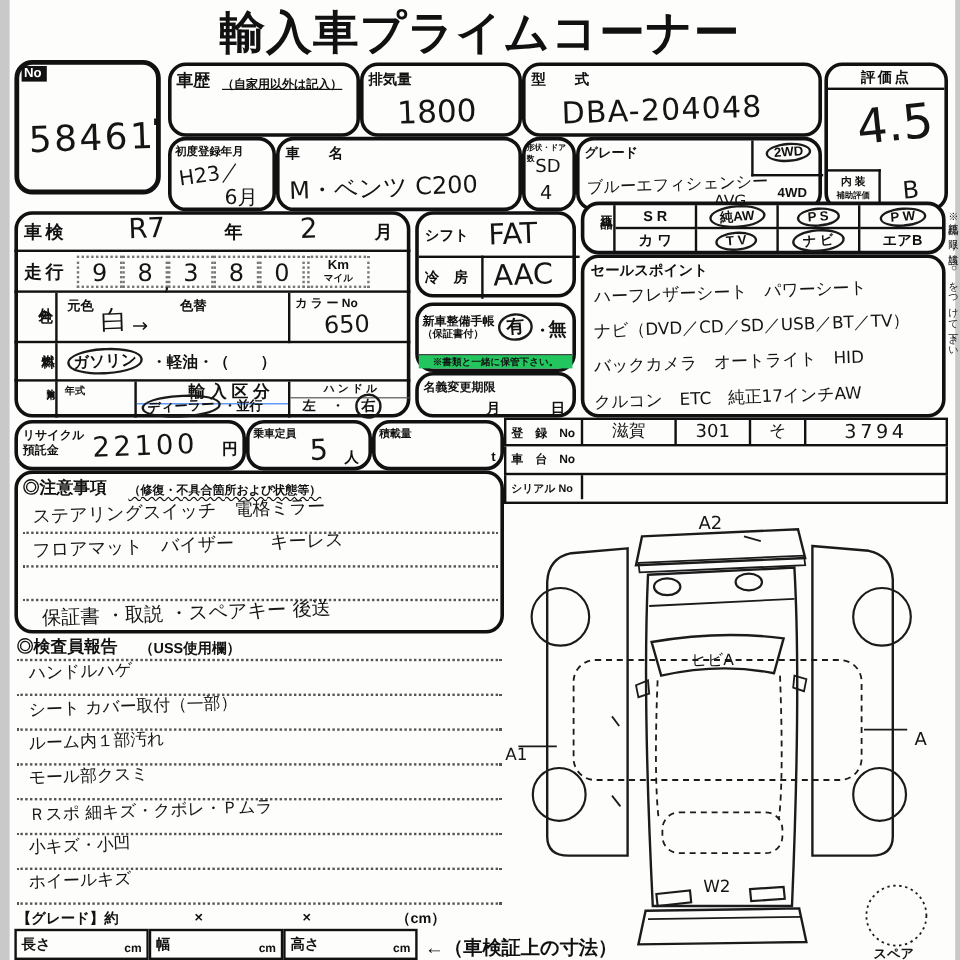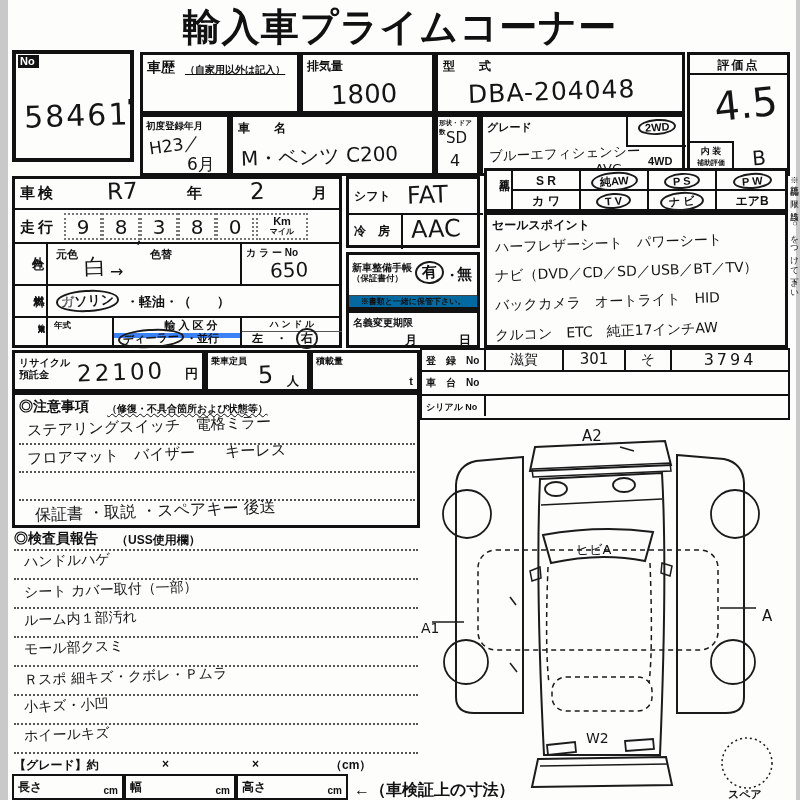--- a/index.html
+++ b/index.html
@@ -1,21 +1,21 @@
 <!DOCTYPE html>
 <html><head>
 <meta charset="utf-8">
 <style>
   html,body{margin:0;padding:0;}
   body{width:800px;height:800px;background:#c9c9c9;position:relative;overflow:hidden;
        font-family:"Liberation Sans",sans-serif;color:#111;}
   #sheet{position:absolute;left:8px;top:0;width:788px;height:800px;background:#fdfdfc;}
   .abs{position:absolute;box-sizing:border-box;}
   .c{position:absolute;box-sizing:border-box;border:2px solid #111;background:#fdfdfc;}
-  .c3{border-width:3px;}
+  .c3{border-width:3px;border-radius:15px;}
   .lb{font-weight:bold;color:#111;}
   .hw{font-family:"DejaVu Sans",sans-serif;color:#151515;}
   .tilt{display:inline-block;transform:rotate(-2deg);}
   .circ{display:inline-block;border:2px solid #1a1a1a;border-radius:50%;padding:0 5px;transform:rotate(-4deg);}
   .circw{display:inline-block;border:2px solid #1a1a1a;border-radius:48%;padding:0 3px;transform:rotate(-3deg);}
   .vlabel{writing-mode:vertical-rl;text-orientation:upright;letter-spacing:1px;}
   .dotrow{position:absolute;box-sizing:border-box;border-bottom:2px dotted #555;}
   .digit{position:absolute;box-sizing:border-box;border:2px dotted #777;text-align:center;}
   .title{position:absolute;left:0;top:2px;width:800px;text-align:center;font-size:38px;font-weight:bold;letter-spacing:1px;}
   svg text{font-family:"DejaVu Sans",sans-serif;}
@@ -120,21 +120,21 @@
 <div class="abs" style="left:12px;top:286px;width:330px;height:32px;border-bottom:2px solid #111;">
   <div class="abs vlabel lb" style="left:0;top:0;width:36px;height:32px;border-right:2px solid #111;font-size:11px;padding-left:11px;">燃料</div>
   <span class="circw lb" style="position:absolute;left:44px;top:4px;font-size:13px;">ガソリン</span>
   <span class="lb" style="position:absolute;left:114px;top:7px;font-size:13px;">・軽油・（　　）</span>
 </div>
 
 <div class="abs" style="left:12px;top:318px;width:297px;height:30px;">
   <div class="abs vlabel lb" style="left:0;top:0;width:36px;height:30px;border-right:2px solid #111;font-size:7px;padding-left:13px;">輸入車用</div>
   <span class="lb" style="position:absolute;left:42px;top:2px;font-size:8.5px;">年式</span>
   <div class="abs" style="left:100px;top:0;width:128px;height:30px;border-left:2px solid #111;">
-    <div class="lb" style="text-align:center;font-size:11px;border-bottom:5px solid #3b82f6;padding-left:28px;">輸 入 区 分</div>
+    <div class="lb" style="text-align:center;font-size:14px;border-bottom:1px solid #3b82f6;padding-left:28px;">輸 入 区 分</div>
     <span class="circw lb" style="position:absolute;left:4px;top:11px;font-size:11px;">ディーラー</span>
     <span class="lb" style="position:absolute;left:72px;top:13px;font-size:11px;">・並行</span>
   </div>
   <div class="abs" style="left:228px;top:0;width:102px;height:30px;border-left:2px solid #111;">
     <div class="lb" style="text-align:center;font-size:9px;border-bottom:1px solid #555;">ハ ン ド ル</div>
     <span class="lb" style="position:absolute;left:10px;top:13px;font-size:11px;">左</span>
     <span class="lb" style="position:absolute;left:34px;top:13px;font-size:11px;">・</span>
     <span class="circw lb" style="position:absolute;left:54px;top:10px;font-size:12px;">右</span>
   </div>
 </div>
@@ -146,21 +146,21 @@
   <div class="abs" style="left:52px;top:34px;width:0;height:36px;border-left:2px solid #111;"></div>
   <span class="lb" style="position:absolute;left:5px;top:44px;font-size:12px;">冷　房</span>
   <span class="hw tilt" style="position:absolute;left:62px;top:36px;font-size:24px;">AAC</span>
 </div>
 <div class="c c3" style="left:346px;top:252px;width:134px;height:58px;">
   <div class="lb" style="position:absolute;left:3px;top:6px;font-size:10px;">新車整備手帳</div>
   <div class="lb" style="position:absolute;left:3px;top:18px;font-size:8.5px;">（保証書付）</div>
   <span class="circ lb" style="position:absolute;left:66px;top:6px;font-size:15px;">有</span>
   <span class="lb" style="position:absolute;left:96px;top:12px;font-size:14px;">・</span>
   <span class="lb" style="position:absolute;left:108px;top:10px;font-size:15px;">無</span>
-  <div class="lb" style="position:absolute;left:0;bottom:0;width:100%;font-size:8px;border-top:1px solid #444;text-align:center;background:#0369a1;">※書類と一緒に保管下さい。</div>
+  <div class="lb" style="position:absolute;left:0;bottom:0;width:100%;font-size:8px;border-top:1px solid #444;text-align:center;background:#22c55e;">※書類と一緒に保管下さい。</div>
 </div>
 <div class="c c3" style="left:346px;top:310px;width:134px;height:38px;">
   <span class="lb" style="position:absolute;left:4px;top:3px;font-size:10px;">名義変更期限</span>
   <span class="lb" style="position:absolute;left:56px;top:19px;font-size:12px;">月</span>
   <span class="lb" style="position:absolute;left:110px;top:19px;font-size:12px;">日</span>
 </div>
 
 <div class="c c3" style="left:484px;top:168px;width:304px;height:44px;">
   <div class="abs vlabel lb" style="left:0;top:0;width:26px;height:40px;border-right:2px solid #111;font-size:10px;padding-left:7px;">純正品</div>
   <div class="abs" style="left:26px;top:0;width:68px;height:20px;border-right:2px solid #111;border-bottom:2px solid #111;text-align:center;"><span class="lb" style="font-size:12px;">S R</span></div>

